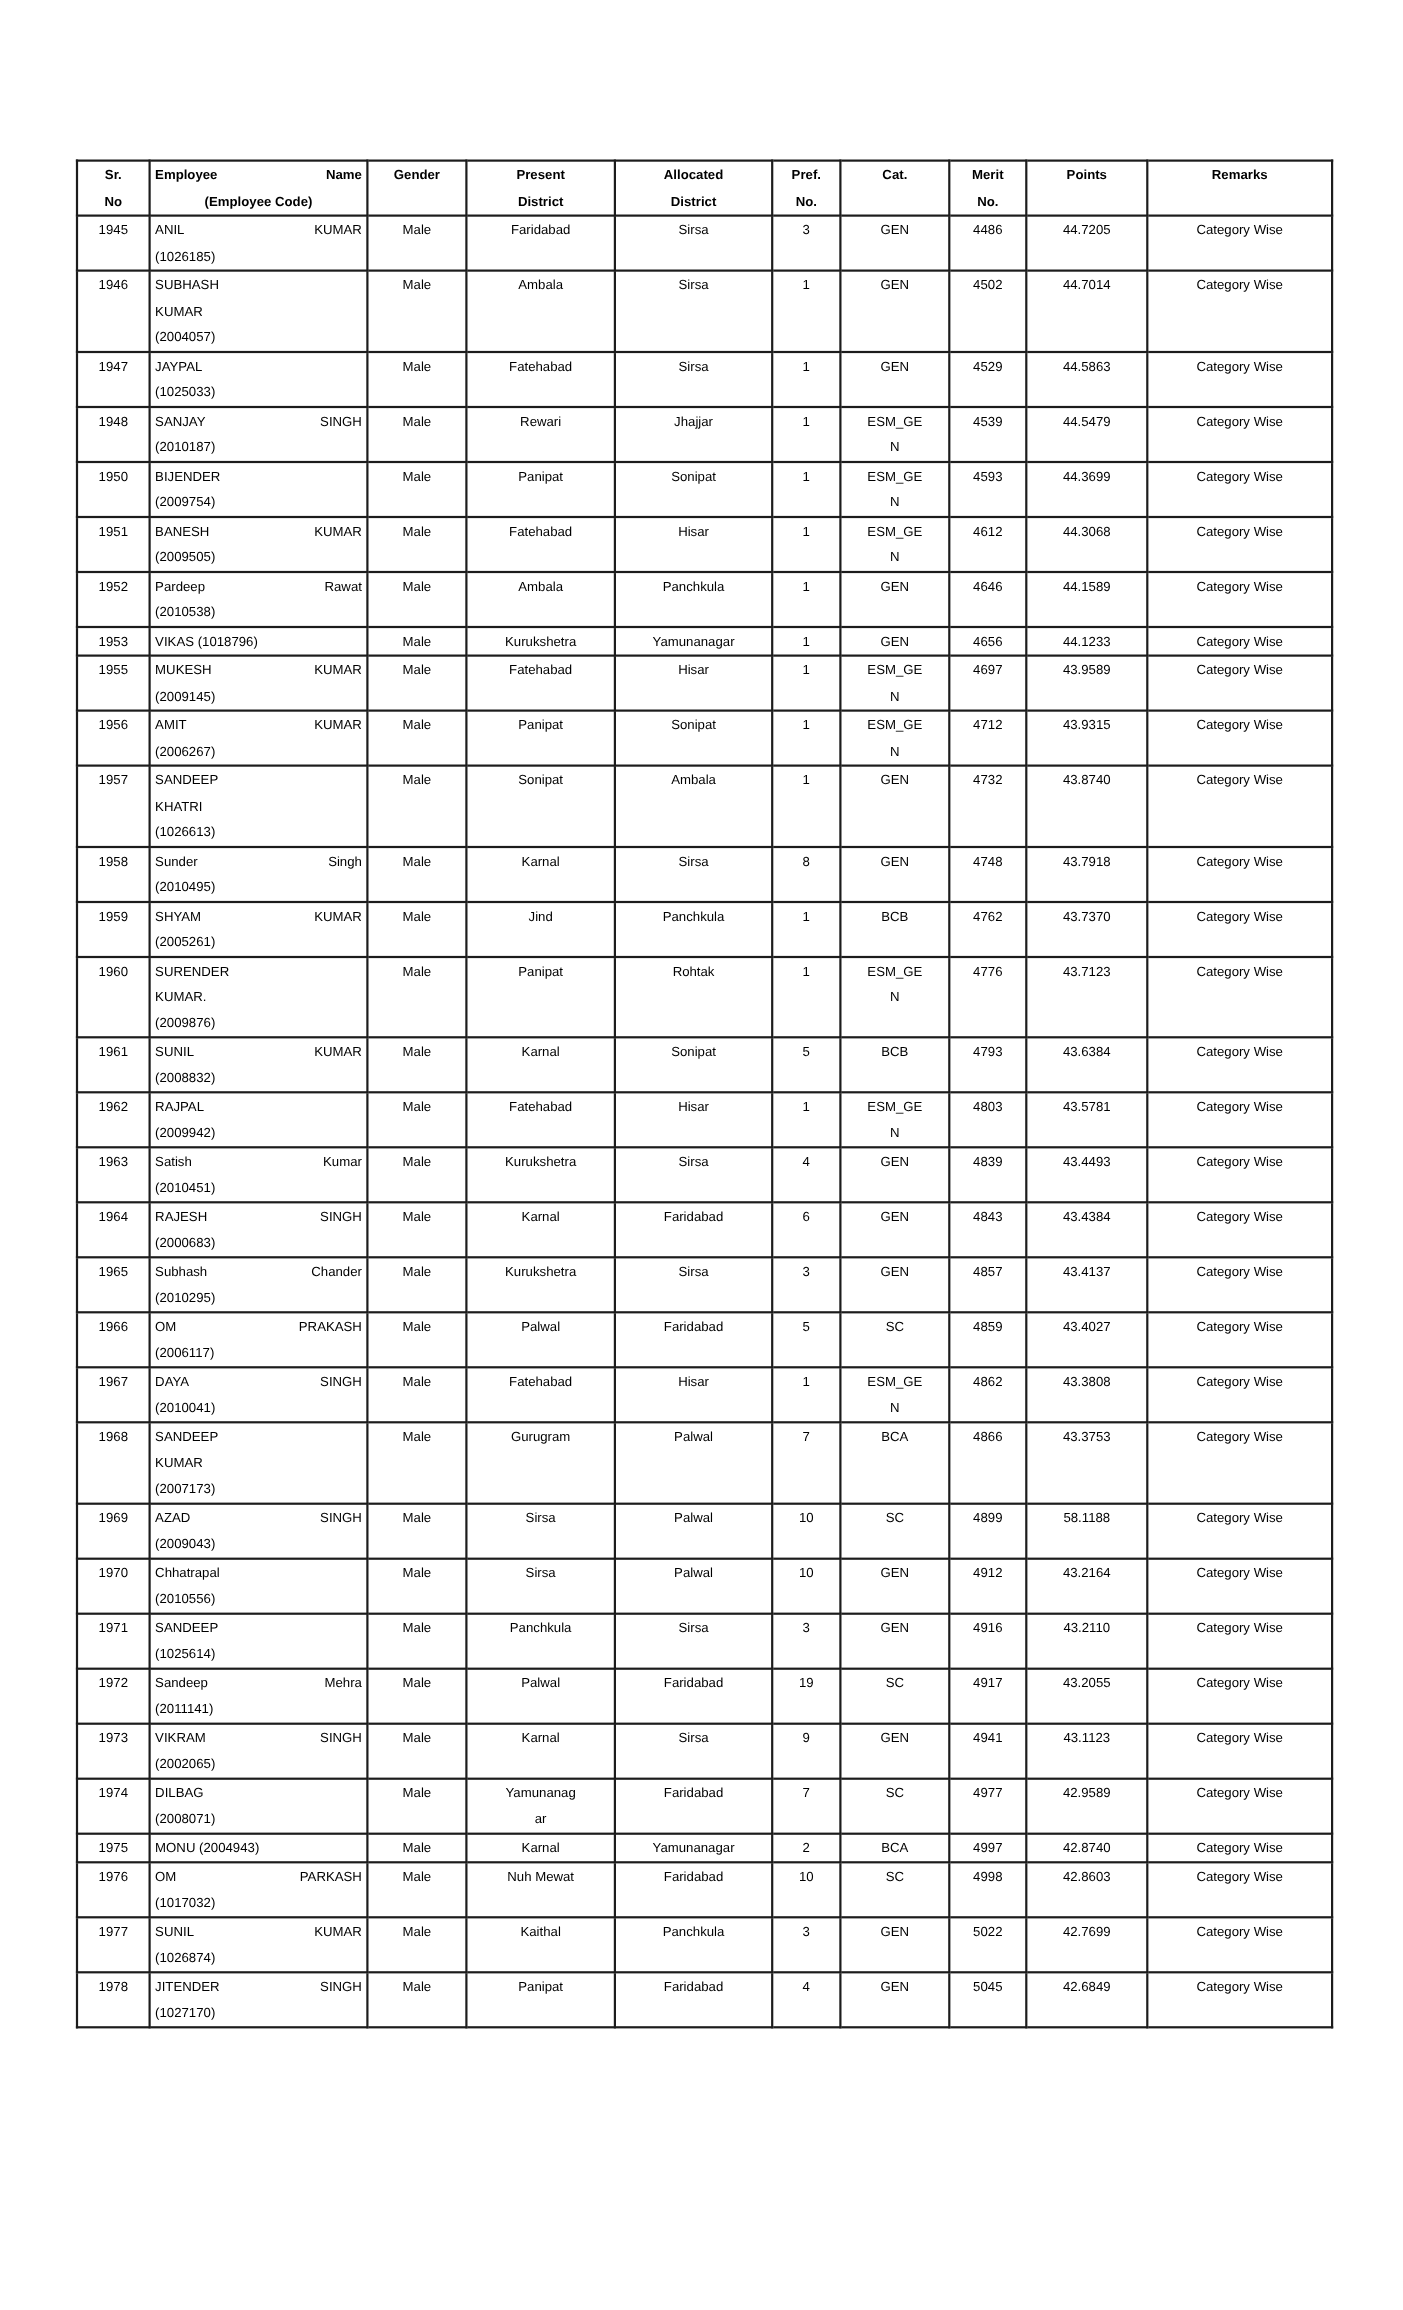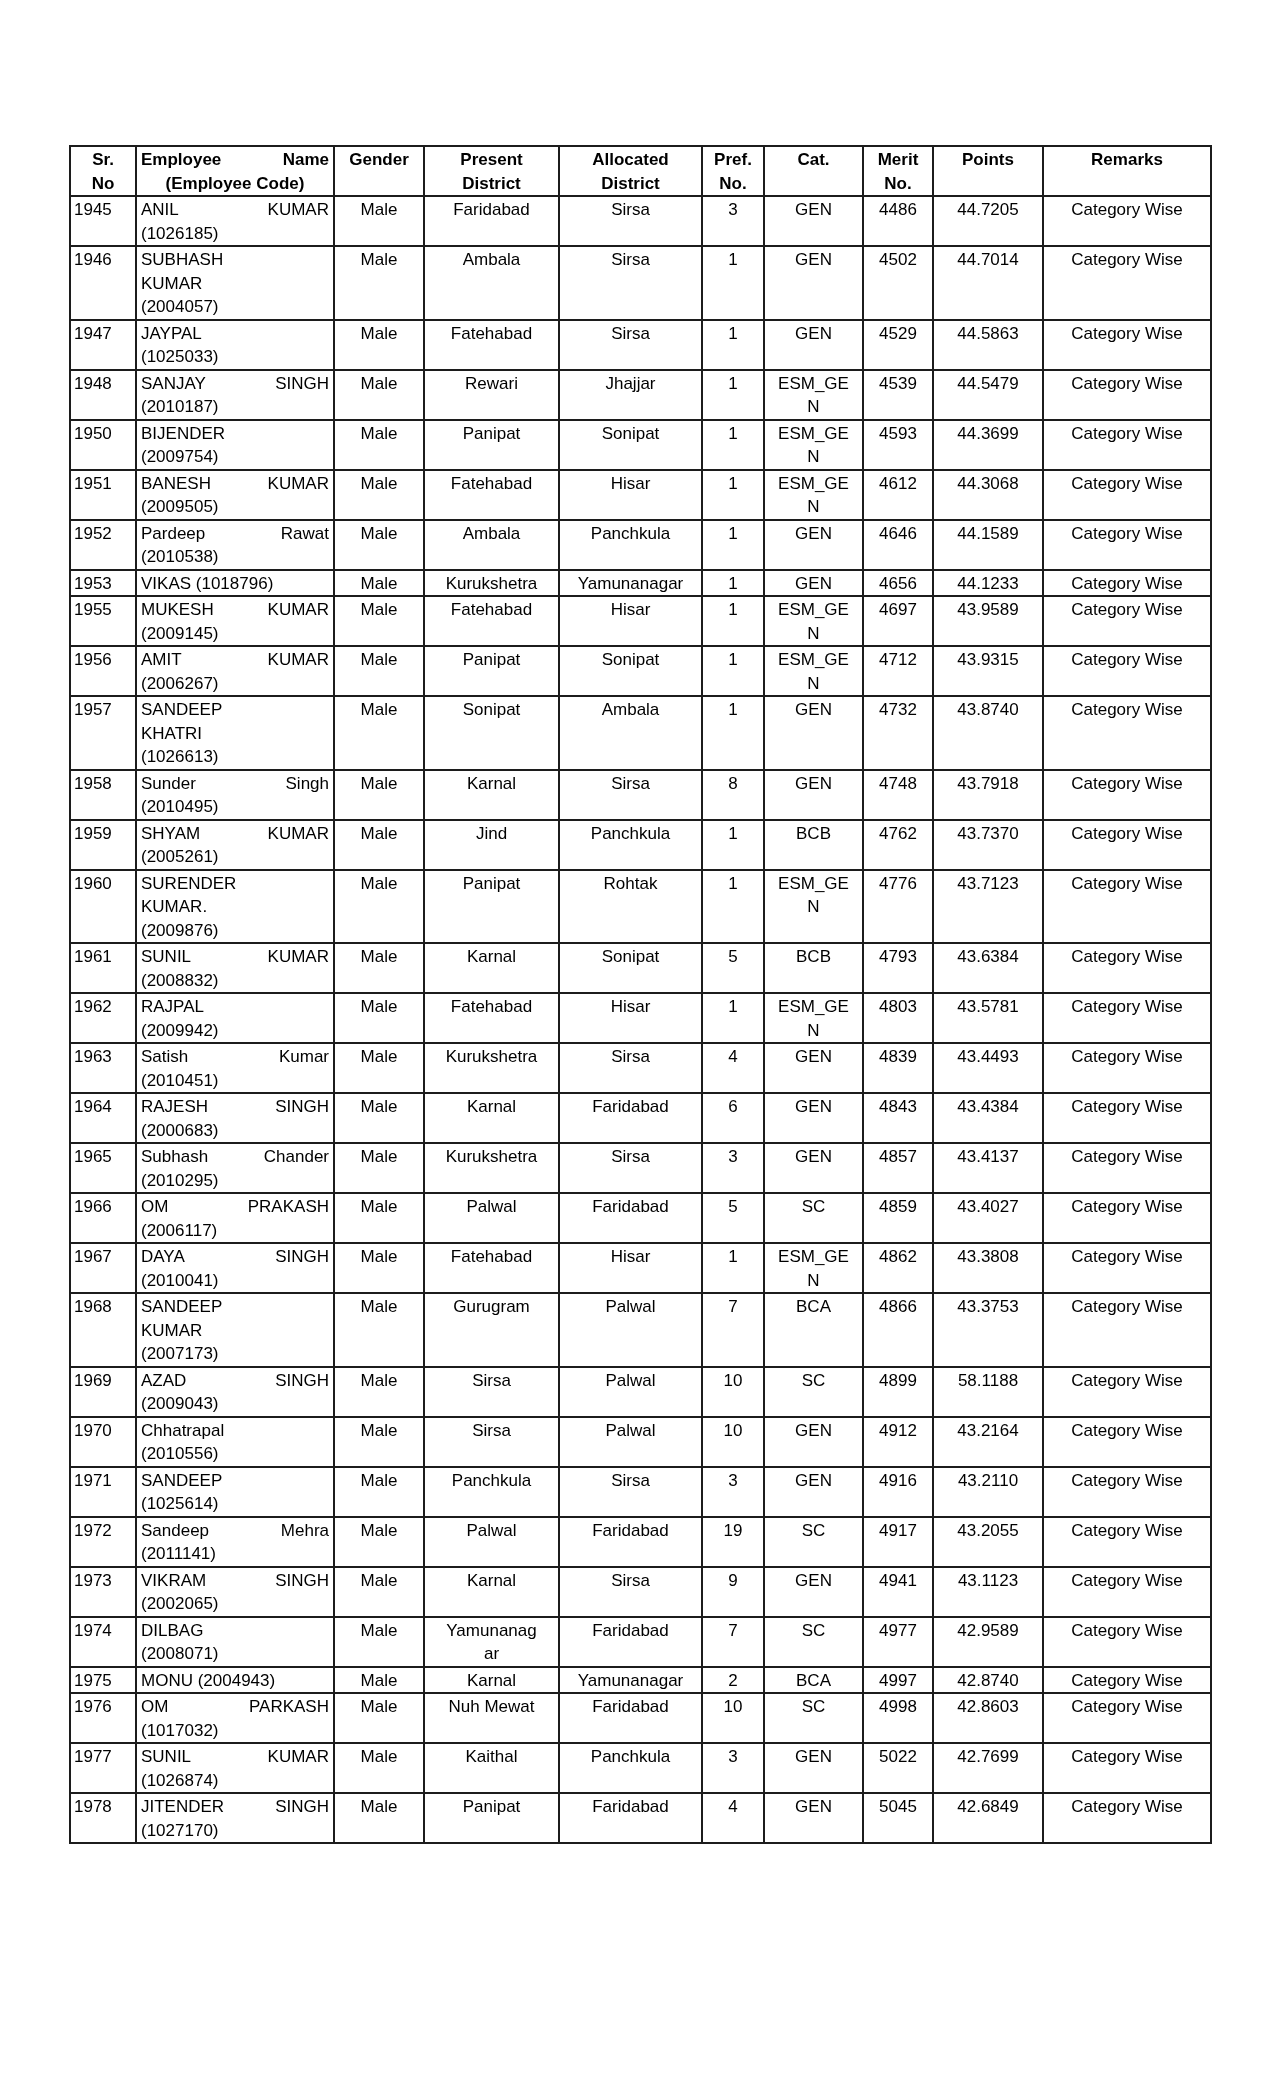--- a/index.html
+++ b/index.html
@@ -20,38 +20,38 @@
     background: #ffffff;
     overflow: hidden;
   }
   table.grid {
     position: absolute;
     left: 69px;
     top: 145px;
     width: 1141px;
     border-collapse: collapse;
     table-layout: fixed;
-    font-size: 17px;
+    font-size: 12px;
     line-height: 23.5px;
   }
   table.grid th, table.grid td {
     border: 2px solid #1c1c1c;
     vertical-align: top;
     padding: 0 3px;
     overflow: hidden;
     word-wrap: normal;
   }
   table.grid th {
     font-weight: bold;
     text-align: center;
     padding-top: 1px;
   }
   table.grid td { padding-top: 1px; }
   .c-name   { text-align: left; padding-left: 4px !important; padding-right: 4px !important; }
-  .c-sr     { text-align: left; padding-right: 3px !important; }
+  .c-sr     { text-align: center; padding-right: 3px !important; }
   .c-merit  { text-align: center; padding-right: 3px !important; }
   .c-points { text-align: center; }
   .c-center { text-align: center; }
   .jline {
     display: flex;
     justify-content: space-between;
     gap: 41px;
   }
 </style>
 </head>

